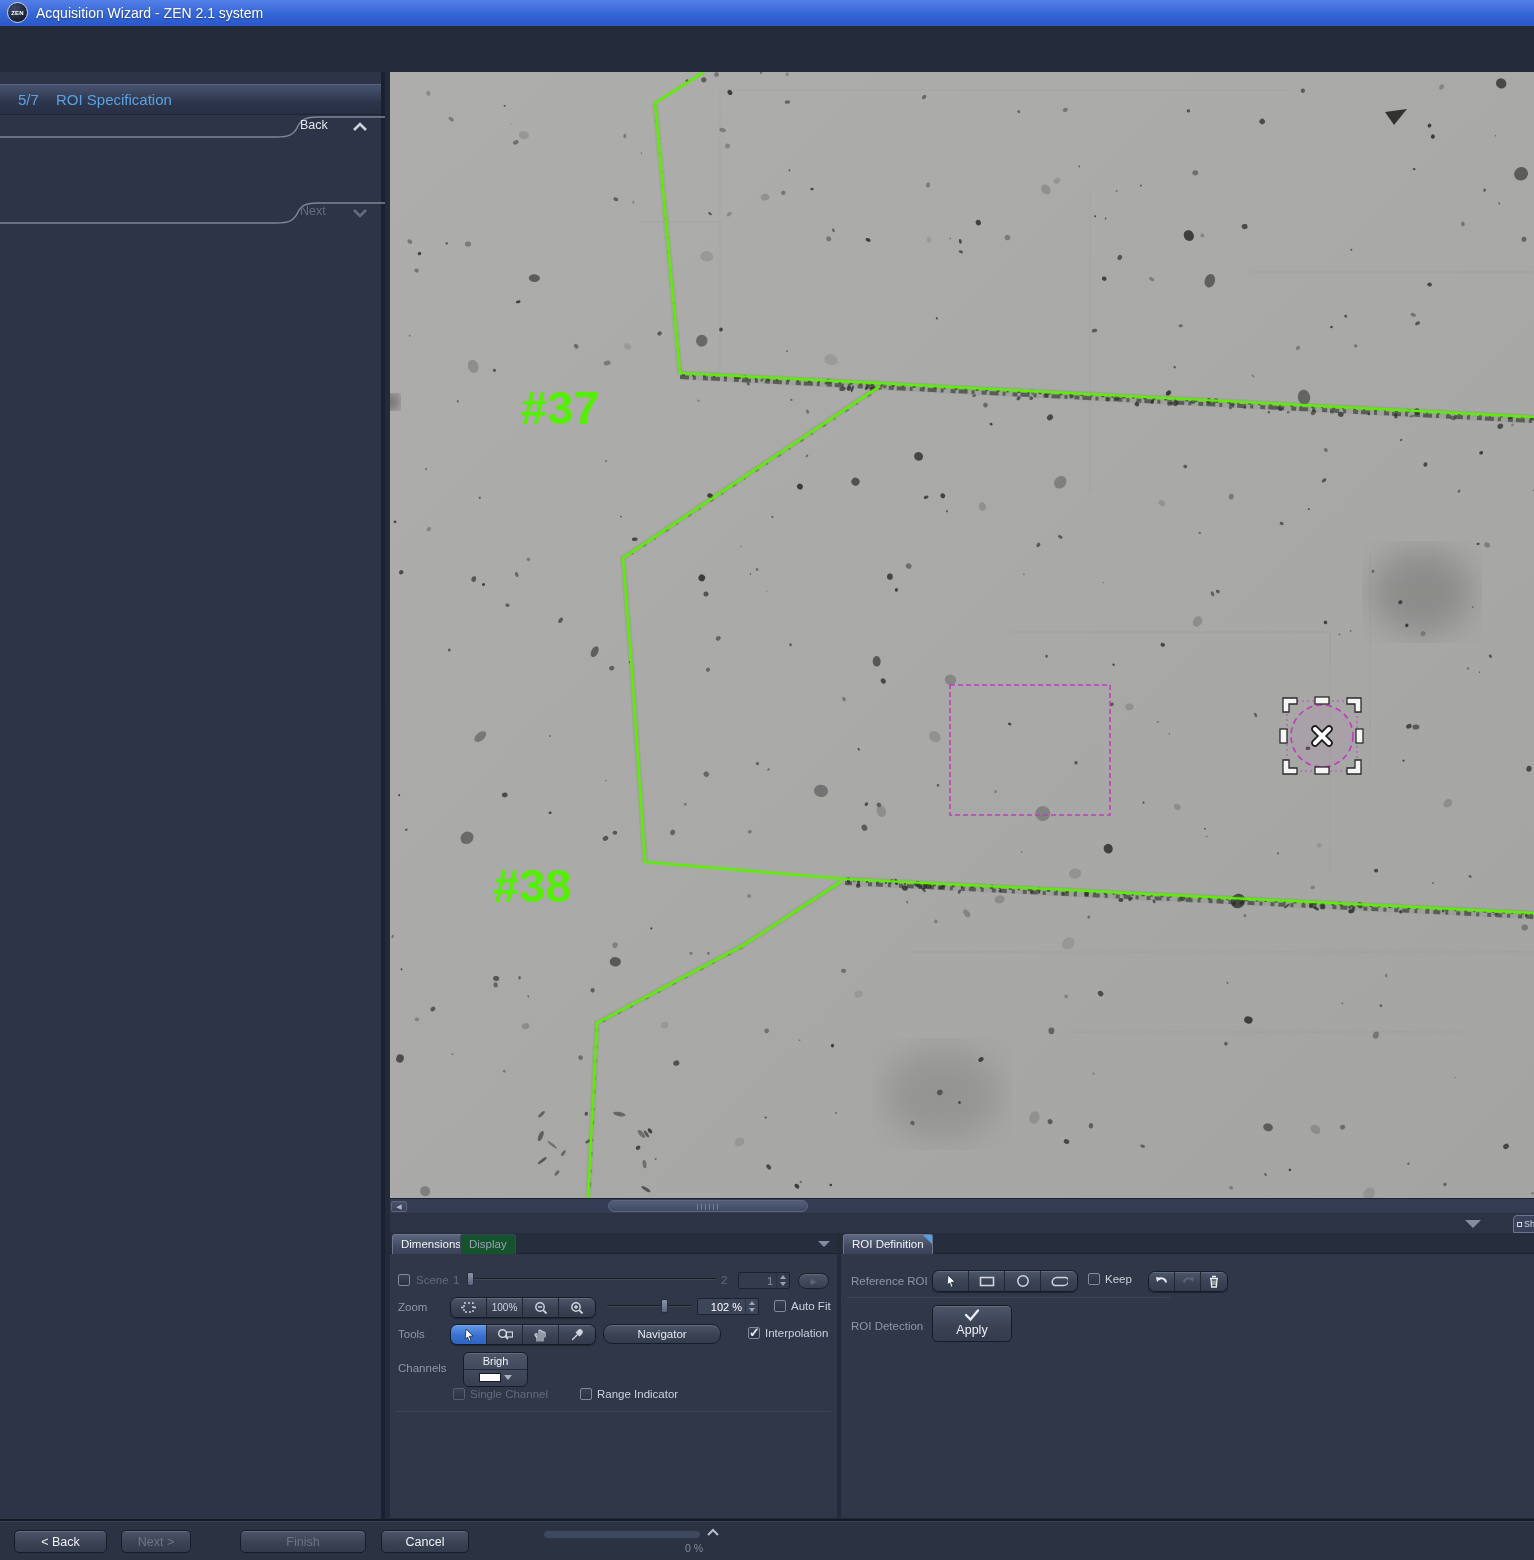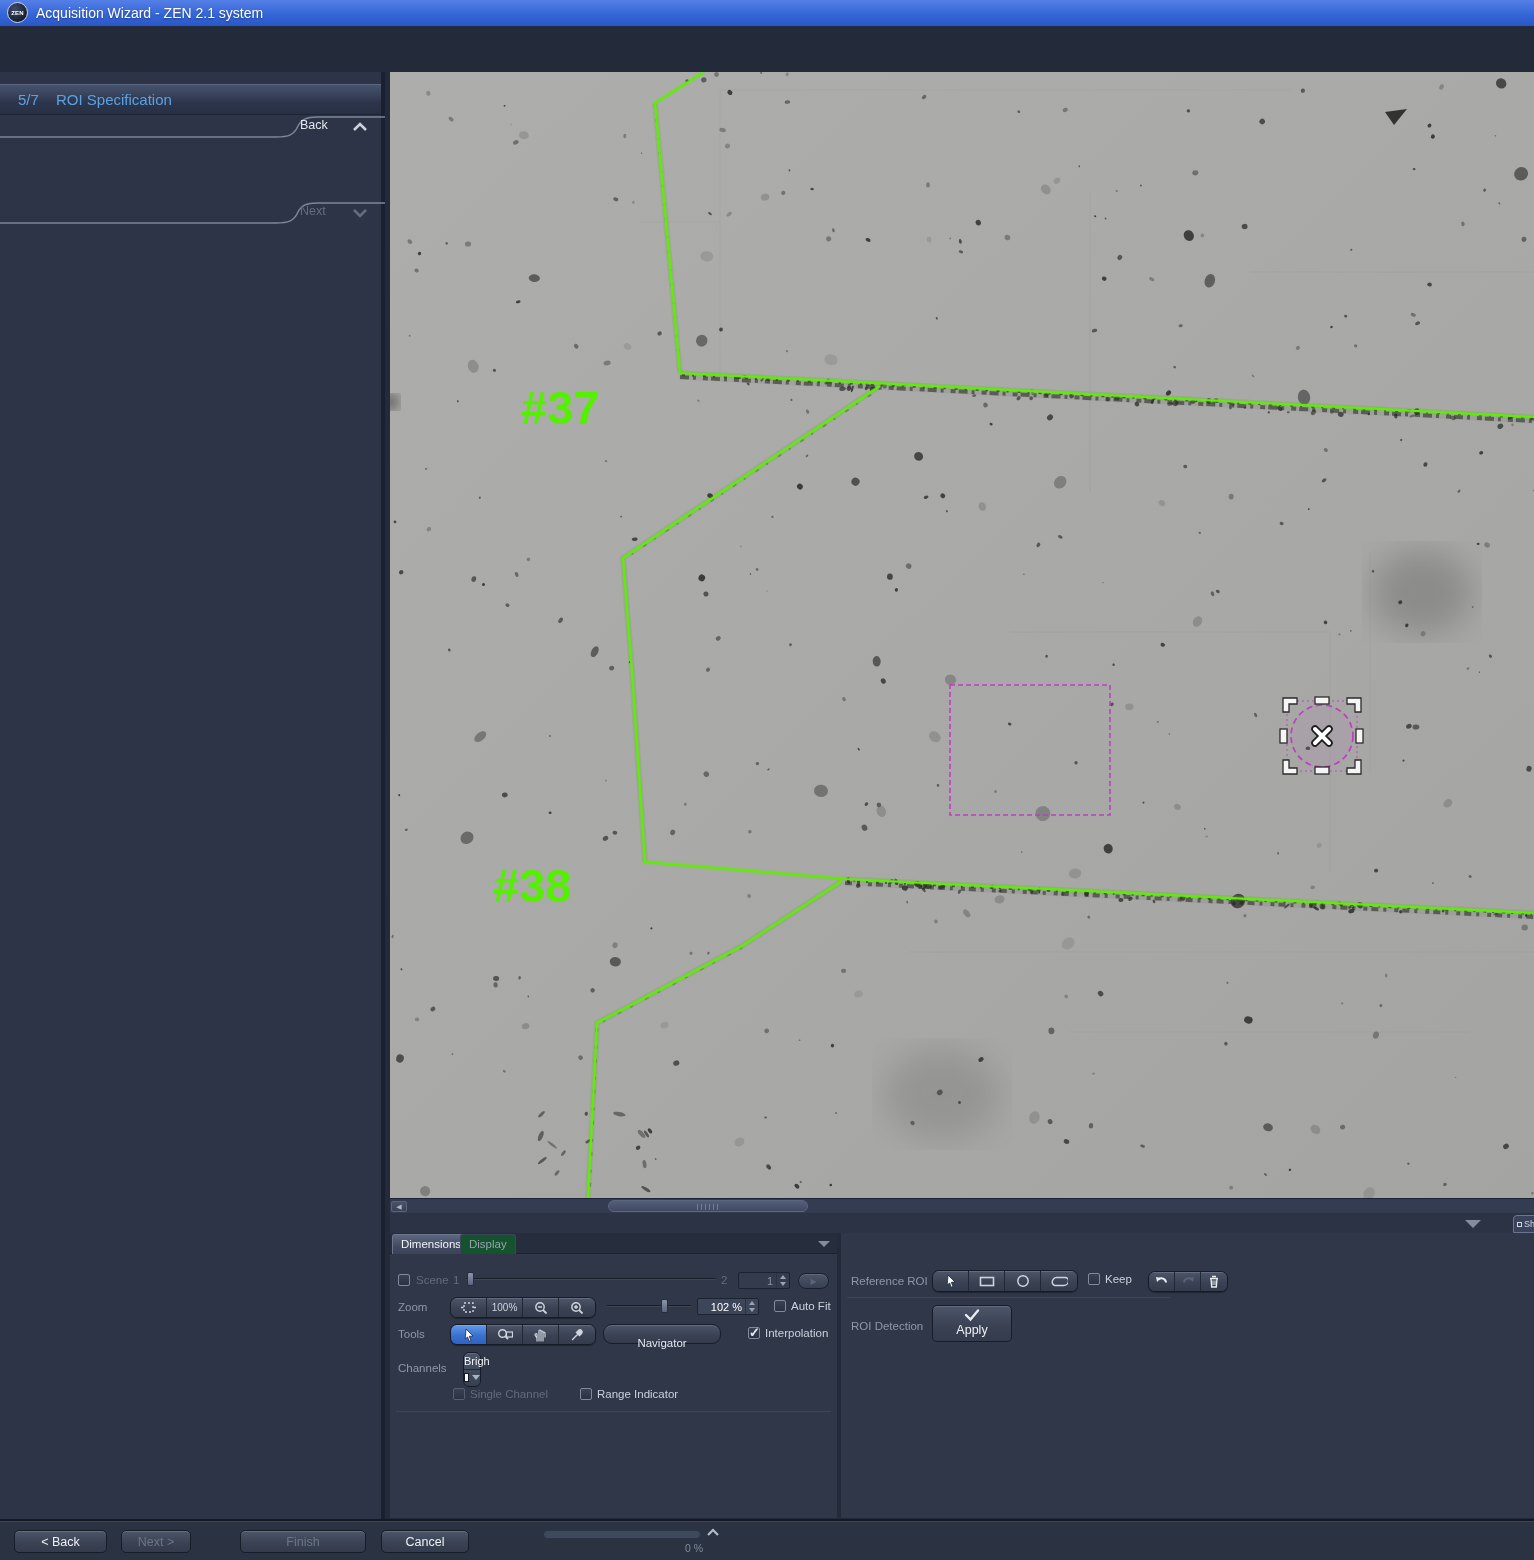--- a/index.html
+++ b/index.html
@@ -100,23 +100,23 @@
   .spin .arrows { width:13px; border-left:1px solid #2a3243; display:flex; flex-direction:column; align-items:center; justify-content:space-evenly; }
   .spin .a-up { width:0; height:0; border-left:3.5px solid transparent; border-right:3.5px solid transparent; border-bottom:4px solid #9aa2b4; }
   .spin .a-dn { width:0; height:0; border-left:3.5px solid transparent; border-right:3.5px solid transparent; border-top:4px solid #9aa2b4; }
 
   .pillbtn { position:absolute; border-radius:8px; background:linear-gradient(#4d5569,#373f51);
     border:1px solid #19202d; box-shadow:inset 0 1px 0 rgba(255,255,255,.12); display:flex; align-items:center; justify-content:center; }
   .pillbtn.disabled { color:#5c6476; }
 
   .navbtn { position:absolute; left:213px; top:0px; width:118px; height:20px; border-radius:9px;
     background:linear-gradient(#4d5569,#3a4254 55%,#333b4c); border:1px solid #161c28;
-    box-shadow:inset 0 1px 0 rgba(255,255,255,.14); color:#e4e7ee; font-size:11.5px; text-align:center; padding-top:12px; }
-
-  .chanbtn { position:absolute; left:73px; top:0; width:18px; height:35px; border-radius:6px;
+    box-shadow:inset 0 1px 0 rgba(255,255,255,.14); color:#e4e7ee; font-size:11.5px; text-align:center; padding-top:3px; }
+
+  .chanbtn { position:absolute; left:73px; top:0; width:65px; height:35px; border-radius:6px;
     background:linear-gradient(#4d5569,#373f51); border:1px solid #161c28; box-shadow:inset 0 1px 0 rgba(255,255,255,.14); }
   .chanbtn .cname { color:#f0f2f6; font-size:11px; text-align:center; margin-top:2px; border-bottom:1px solid #20283a; padding-bottom:2px; }
   .chanbtn .crow { display:flex; align-items:center; justify-content:center; margin-top:3px; }
   .chanbtn .swatch { width:22px; height:9px; background:#ffffff; border:1px solid #141a26; }
   .chanbtn .ctri { width:0; height:0; border-left:4px solid transparent; border-right:4px solid transparent; border-top:5px solid #aab1c2; margin-left:3px; }
 
   .divider { position:absolute; height:1px; background:#20283a; border-bottom:1px solid #3d4659; }
 
   .applybtn { position:absolute; left:91px; top:72px; width:80px; height:37px; border-radius:5px;
     background:linear-gradient(#4d5569,#3a4254 55%,#333b4c); border:1px solid #161c28;
@@ -788,20 +788,23 @@
     </div>
     <div class="checkbox disabled" style="left:63px; top:155px;"></div>
     <span class="wlabel disabled" style="left:80px; top:155px;">Single Channel</span>
     <div class="checkbox" style="left:190px; top:155px;"></div>
     <span class="wlabel" style="left:207px; top:155px;">Range Indicator</span>
 
     <div class="divider" style="left:6px; top:178px; width:435px;"></div>
   </div>
 
   <div class="panel panel-right">
+    <div class="tabrow">
+      <div class="tab active" style="left:2px;"><span>ROI Definition</span><span class="fold"></span></div>
+    </div>
 
     <span class="plabel" style="left:10px; top:42px;">Reference ROI</span>
     <div class="btn-group" style="left:91px; top:37px;">
       <div class="tbtn h20">
         <svg width="12" height="14" viewBox="0 0 12 14">
             <path d="M3,1 L10,8 L6.3,8.3 L8,12.5 L6.2,13.2 L4.6,9 L2.2,11 Z" fill="#ffffff" stroke="#1c2a44" stroke-width="0.8"></path>
           </svg>
       </div>
       <div class="tbtn h20">
         <svg width="16" height="11" viewBox="0 0 16 11">

